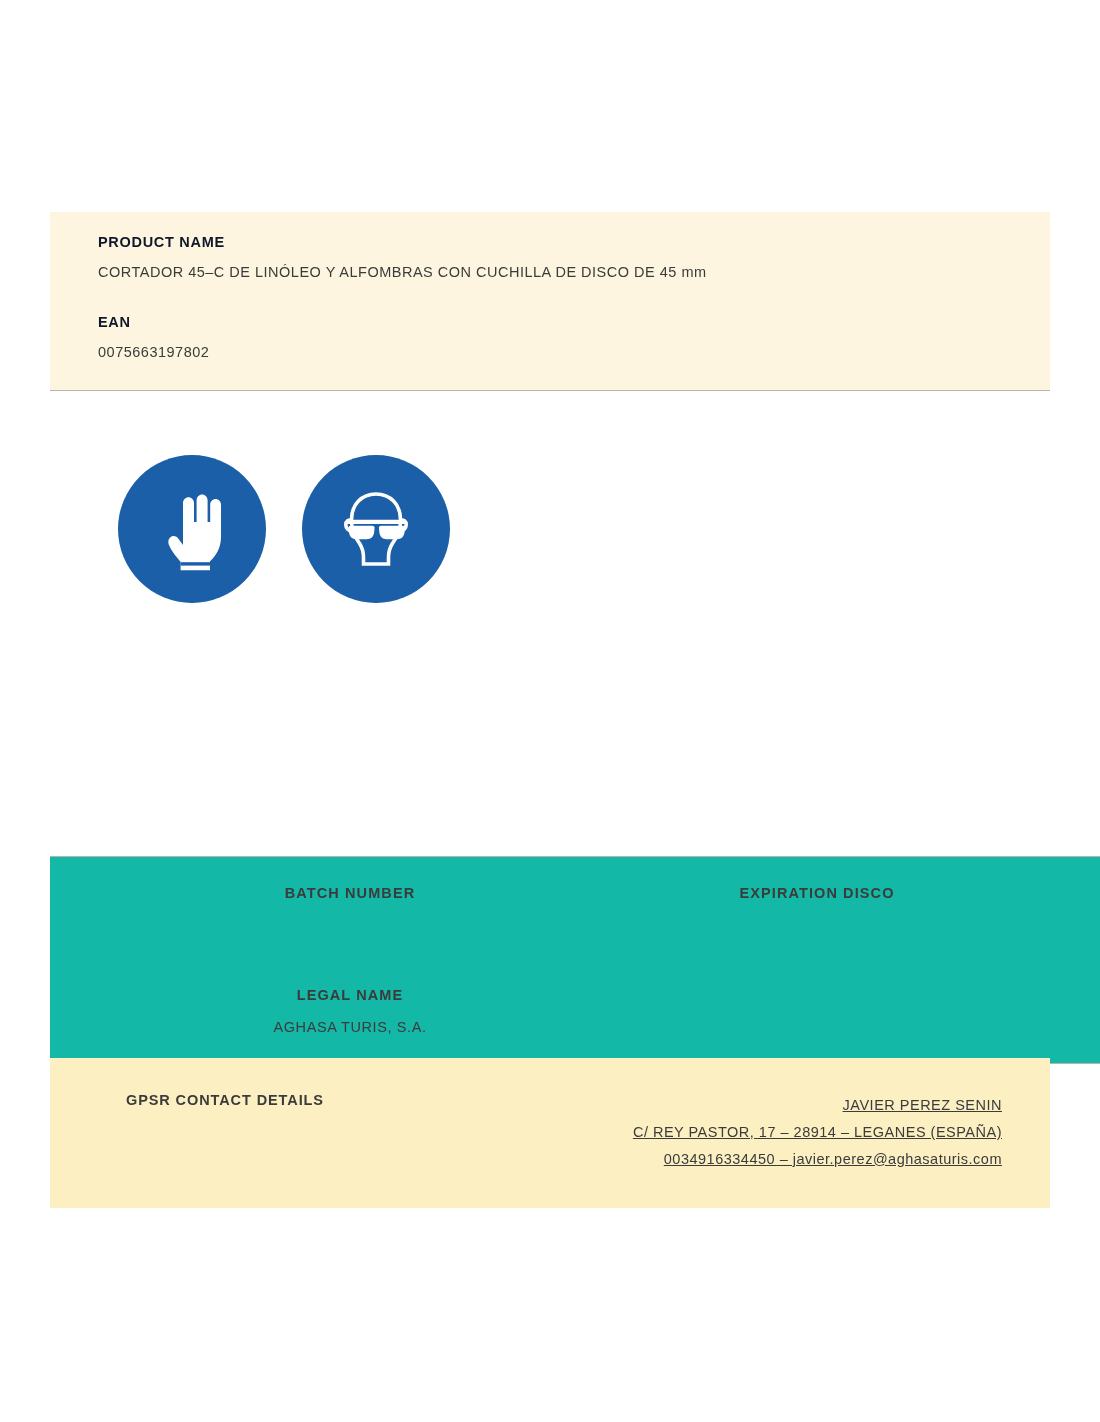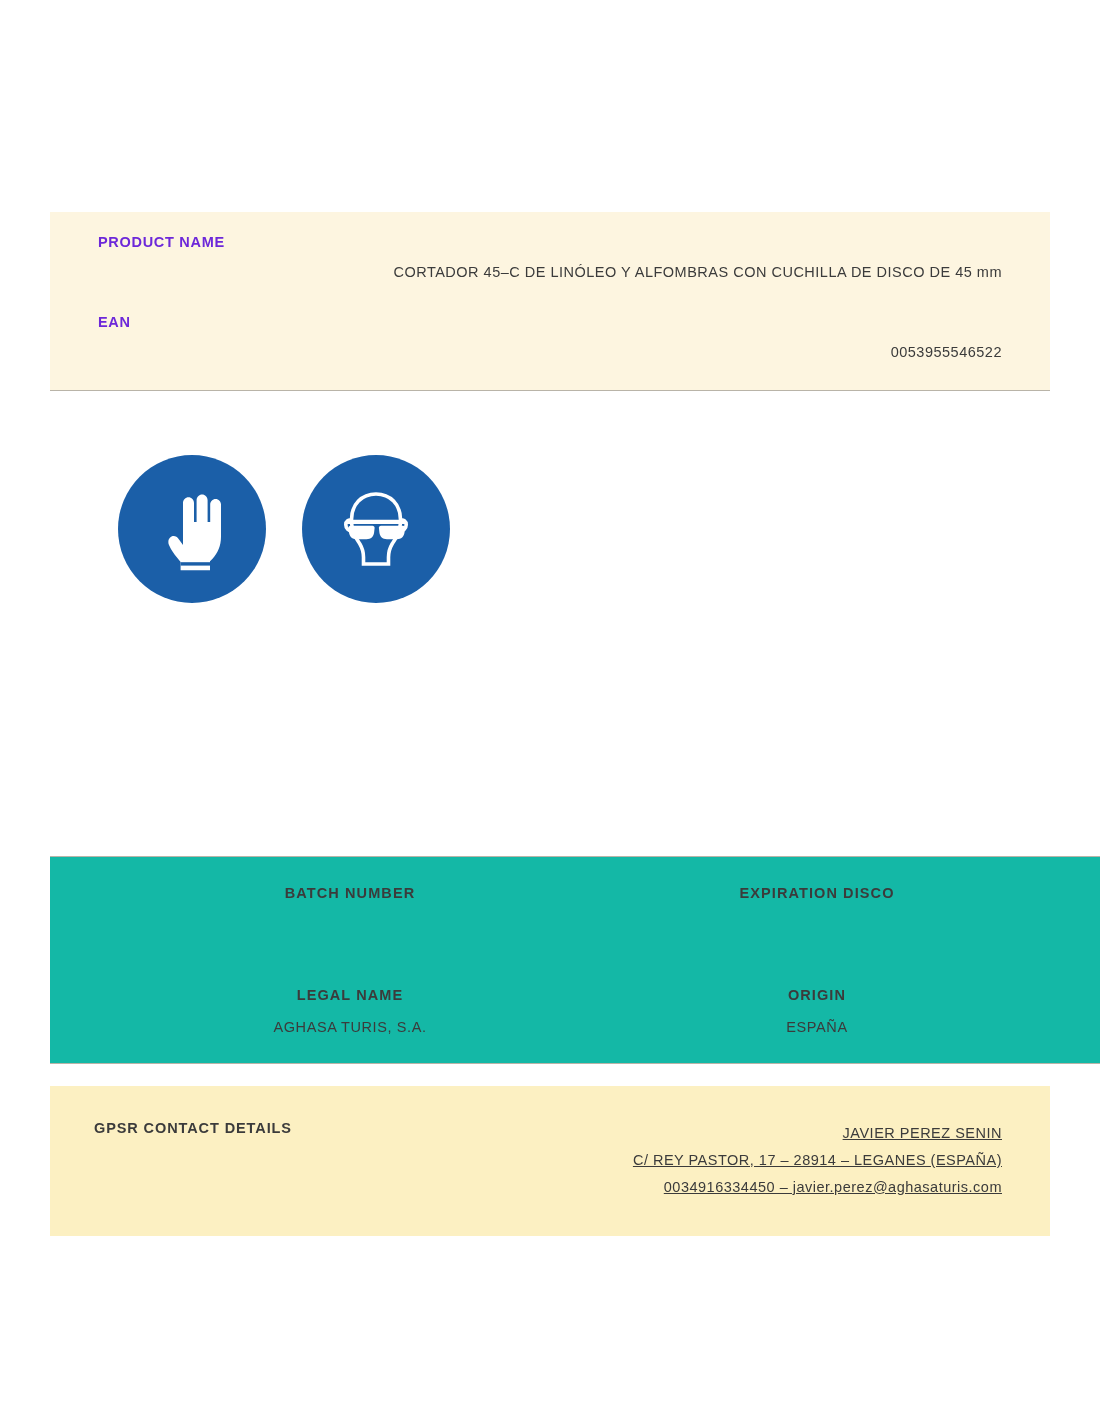--- a/index.html
+++ b/index.html
@@ -29,30 +29,29 @@
     width: 1000px;
     background: #fdf5e0;
     border-bottom: 1px solid #b9b4a8;
     box-sizing: border-box;
     padding: 22px 48px 30px 48px;
   }
   .field-label {
     font-size: 14.5px;
     font-weight: bold;
     letter-spacing: 0.7px;
-    color: #6d28d9;
+    color: #0f172a;
     margin: 0 0 14px 0;
   }
   .field-value {
     font-size: 14.5px;
     letter-spacing: 0.5px;
     color: #3b3b3b;
     margin: 0;
     font-weight: 400;
-    text-align: right;
   }
   .gap-block {
     height: 34px;
   }
 
   
   .pictograms {
     position: absolute;
     left: 118px;
     top: 455px;
@@ -109,25 +108,24 @@
 
   
   .gpsr-block {
     position: absolute;
     left: 50px;
     top: 1058px;
     width: 1000px;
     height: 150px;
     background: #fcf0c2;
     box-sizing: border-box;
-    padding: 34px 48px 0 44px;
+    padding: 34px 48px 0 76px;
     display: flex;
     justify-content: space-between;
     align-items: flex-start;
-    margin-top: 28px;
   }
   .gpsr-label {
     font-size: 14.5px;
     font-weight: bold;
     letter-spacing: 0.9px;
     color: #3b3b3b;
     white-space: nowrap;
   }
   .gpsr-lines {
     text-align: right;
@@ -142,21 +140,21 @@
 </head>
 <body>
 
 <div class="page">
 
   <div class="product-block">
     <p class="field-label">PRODUCT NAME</p>
     <p class="field-value">CORTADOR 45–C DE LINÓLEO Y ALFOMBRAS CON CUCHILLA DE DISCO DE 45 mm</p>
     <div class="gap-block"></div>
     <p class="field-label">EAN</p>
-    <p class="field-value">0053955546522</p>
+    <p class="field-value">0075663197802</p>
   </div>
 
   <div class="pictograms">
 
     <div class="picto">
       <svg width="100" height="100" viewBox="0 0 100 100" aria-hidden="true">
         <g fill="#ffffff">
 
           <path d="M41 24c0-3.3 2.5-5.8 5.5-5.8s5.5 2.5 5.5 5.8v19h2.6V21.2c0-3.3 2.5-5.8 5.5-5.8s5.5 2.5 5.5 5.8V43h2.6V25.6c0-3.2 2.4-5.7 5.4-5.7s5.4 2.5 5.4 5.7v32.1c0 9-3.2 16.4-8.7 22.2l-2.3 2.4v8.9H38.6v-8.3l-3.2-3.9c-3.8-4.6-6.4-8.4-8.3-12.7-1.6-3.6-.6-7.3 2.4-8.7 2.6-1.2 5.3-.2 7.3 2.6l4.2 5.8V24z"></path>
 
@@ -200,26 +198,20 @@
       </div>
     </div>
 
     <div class="row-spacer"></div>
 
     <div class="info-row">
       <div class="info-cell cell-a">
         <p class="info-head">LEGAL NAME</p>
         <p class="info-val">AGHASA TURIS, S.A.</p>
       </div>
-      <div class="info-cell cell-b">
-        <div class="cell-inner">
-          <p class="info-head">ORIGIN</p>
-          <p class="info-val">ESPAÑA</p>
-        </div>
-      </div>
     </div>
 
   </div>
 
   <div class="gpsr-block">
     <div class="gpsr-label">GPSR CONTACT DETAILS</div>
     <div class="gpsr-lines">
       <div>JAVIER PEREZ SENIN</div>
       <div>C/ REY PASTOR, 17 – 28914 – LEGANES (ESPAÑA)</div>
       <div>0034916334450 – javier.perez@aghasaturis.com</div>

